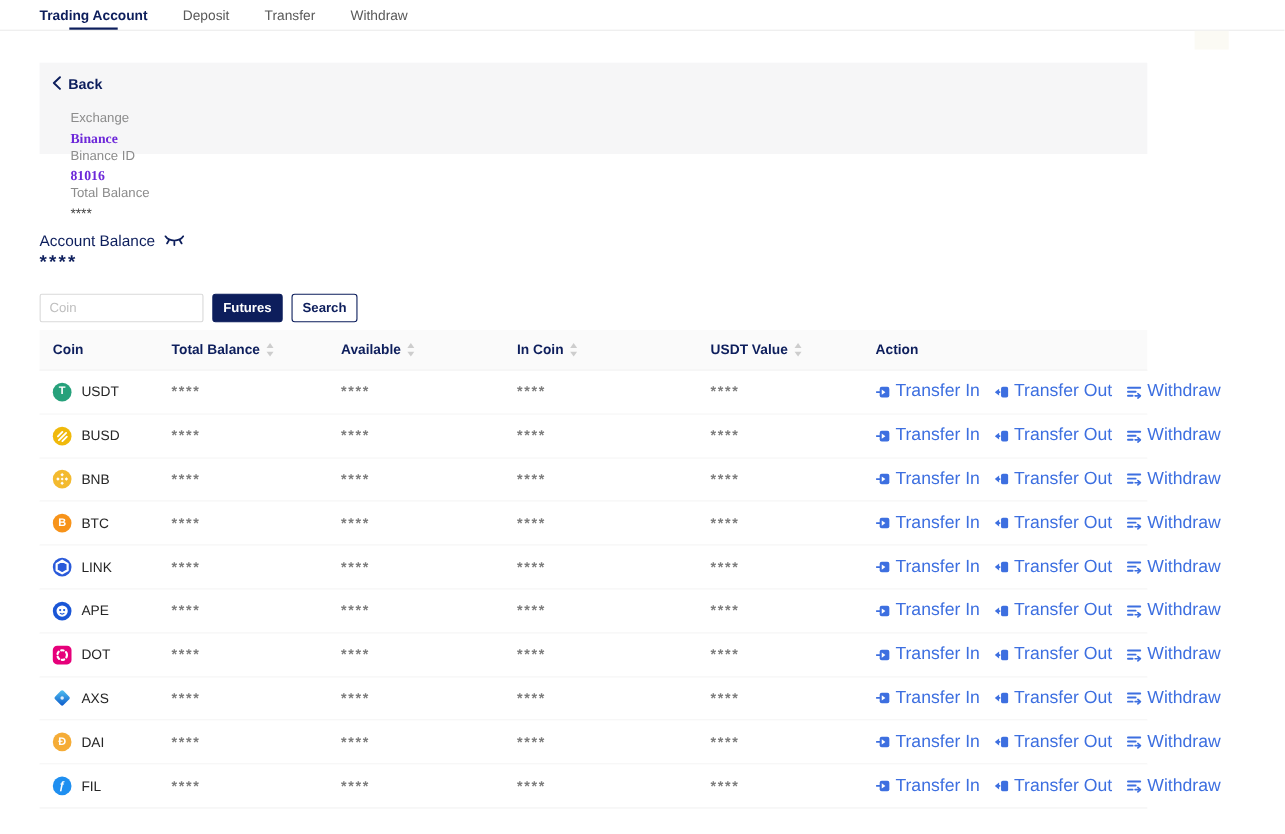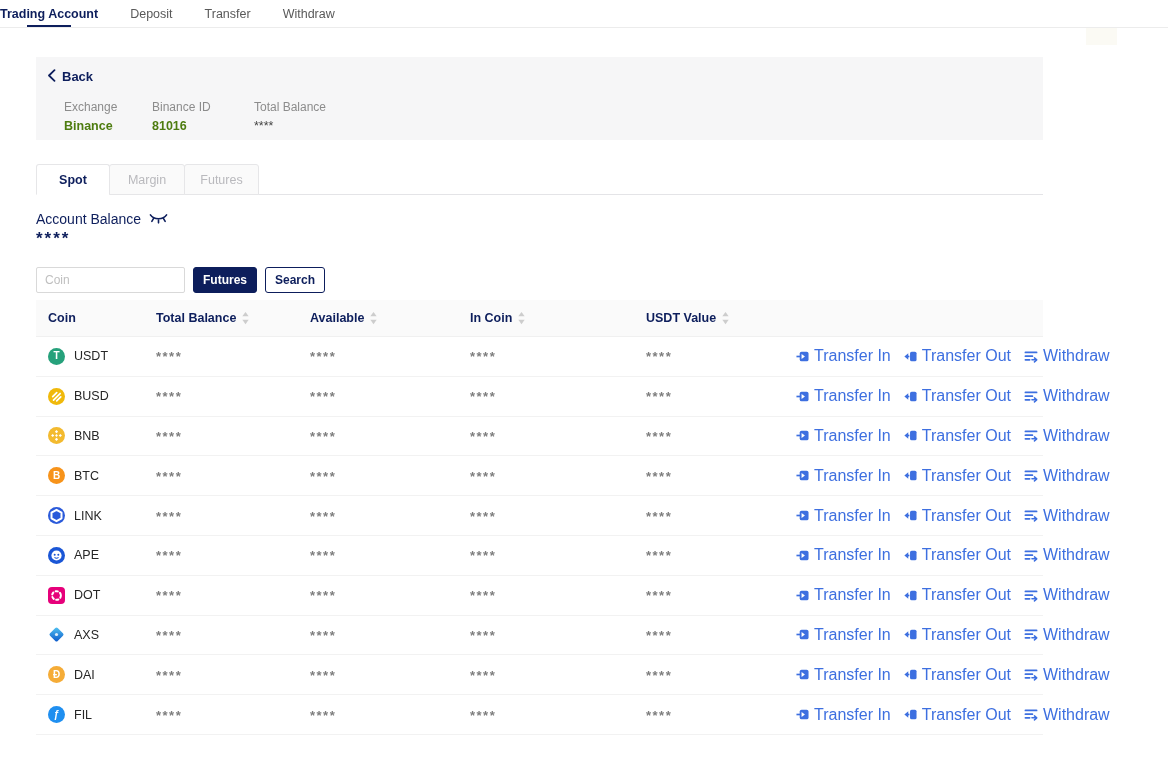--- a/index.html
+++ b/index.html
@@ -2,37 +2,37 @@
 <html><head>
 <meta charset="utf-8">
 <style>
   html,body{margin:0;padding:0;background:#fff;}
   .page{position:relative;width:1168px;height:758px;background:#fff;overflow:hidden;
         font-family:"Liberation Sans",sans-serif;--navy:#0d1e5c;--link:#3d6fe0;}
 
   
   .topnav{position:absolute;top:0;left:0;width:1168px;height:28px;box-sizing:border-box;
           border-bottom:1px solid #ececec;display:flex;align-items:flex-start;gap:32px;
-          background:#fff;}
+          padding-left:36px;background:#fff;}
   .nav-item{position:relative;height:100%;display:flex;align-items:center;
             font-size:12.5px;color:#595959;cursor:pointer;white-space:nowrap;}
   .nav-item.active{color:var(--navy);font-weight:bold;}
   .nav-item.active::after{content:"";position:absolute;bottom:0;left:50%;
             transform:translateX(-50%);width:44px;height:2px;background:var(--navy);}
   .artifact{position:absolute;top:28px;left:1086px;width:31px;height:17px;background:#fbfaf4;}
 
   
   .card{position:absolute;top:57px;left:36px;width:1007px;height:83px;background:#f6f6f7;}
   .back{position:absolute;top:12px;left:11px;display:flex;align-items:flex-start;gap:6px;
         color:var(--navy);font-size:13px;font-weight:bold;cursor:pointer;}
-  .fields{position:absolute;left:28px;top:43px;display:flex;}
+  .fields{position:absolute;left:28px;top:43px;display:flex;flex-direction:column;}
   .field.f0{width:88px;} .field.f1{width:102px;} .field.f2{width:193px;} .field.f3{width:120px;}
   .field .label{font-size:12px;color:#8c8c8c;margin-bottom:5px;}
   .field .value{font-size:12.5px;color:#444;}
-  .field .value.bold{font-weight:bold;color:#4d7c0f;}
+  .field .value.bold{font-weight:bold;color:#6d28d9;font-family:Liberation Serif, serif;}
   .redacted{width:156px;height:13px;margin-top:3px;margin-left:-4px;filter:blur(.6px);
         background:linear-gradient(90deg,#eceded 0%,#e3e3e5 18%,#eeeeef 32%,#e6e6e8 48%,
                    #f0f0f1 60%,#e7e7e9 78%,#efefef 100%);}
 
   
   .tabbar{position:absolute;top:164px;left:36px;width:1007px;height:31px;}
   .tabbar::after{content:"";position:absolute;left:0;right:0;bottom:0;height:1px;background:#e4e4e7;z-index:1;}
   .tab{position:relative;z-index:2;float:left;height:31px;box-sizing:border-box;
        border:1px solid #e6e6e8;border-radius:3px 3px 0 0;background:#fafafa;
        display:flex;align-items:center;justify-content:center;font-size:12.5px;
@@ -122,31 +122,20 @@
 
   </div>
         <div class="field f3">
     <div class="label">Total Balance</div>
     <div class="value">****</div>
 
   </div>
       </div>
   </div>
 
-  <div class="tabbar">
-      <div class="tab t0 active">
-    <span>Spot</span>
-  </div>
-      <div class="tab t1">
-    <span>Margin</span>
-  </div>
-      <div class="tab t2">
-    <span>Futures</span>
-  </div>
-    </div>
 
   <div class="balance-label">
     <span>Account Balance</span>
     <svg width="19" height="13" viewBox="0 0 20 13" fill="none" stroke="#0d1e5c" stroke-width="1.7" stroke-linecap="round">
       <path d="M1.5 1.6 C5 7 15 7 18.5 1.6"></path>
       <path d="M4.7 5.6 L3 8.4"></path>
       <path d="M10 7 L10 10"></path>
       <path d="M15.3 5.6 L17 8.4"></path>
     </svg>
   </div>
@@ -184,20 +173,24 @@
       <path d="M5 1 L8.6 6 H1.4 Z" fill="#cdcdcd"></path>
       <path d="M5 15 L8.6 10 H1.4 Z" fill="#cdcdcd"></path>
     </svg>
   </div>
         <div class="col th c4">
     <span>USDT Value</span>
     <svg class="sort-svg" width="9" height="14" viewBox="0 0 10 16">
       <path d="M5 1 L8.6 6 H1.4 Z" fill="#cdcdcd"></path>
       <path d="M5 15 L8.6 10 H1.4 Z" fill="#cdcdcd"></path>
     </svg>
+  </div>
+        <div class="col th c5">
+    <span>Action</span>
+
   </div>
       </div>
     <div>
         <div class="row">
     <div class="col c0 coin-cell">
       <span class="coin-icon ic-circle" style="background: rgb(38, 161, 123);">
               <span class="glyph">T</span>
             </span>
       <span class="coin-name">USDT</span>
     </div>

